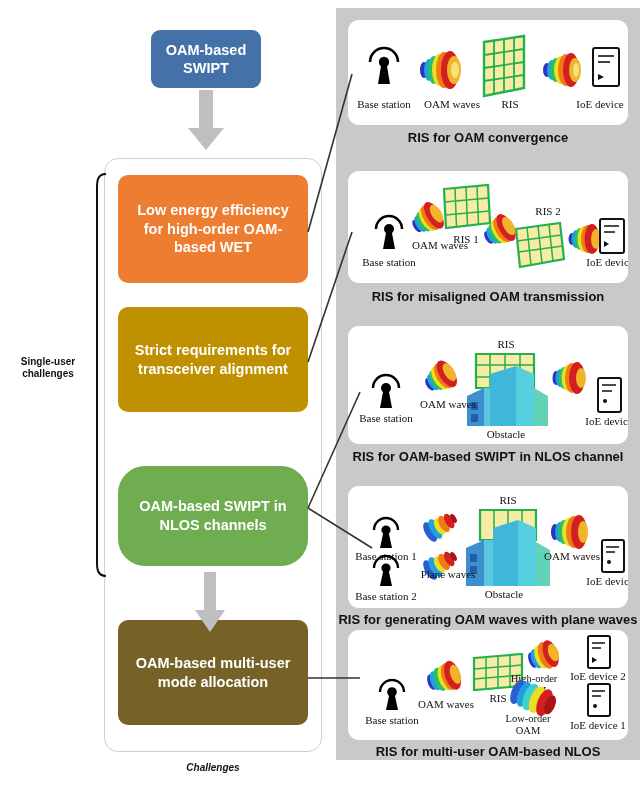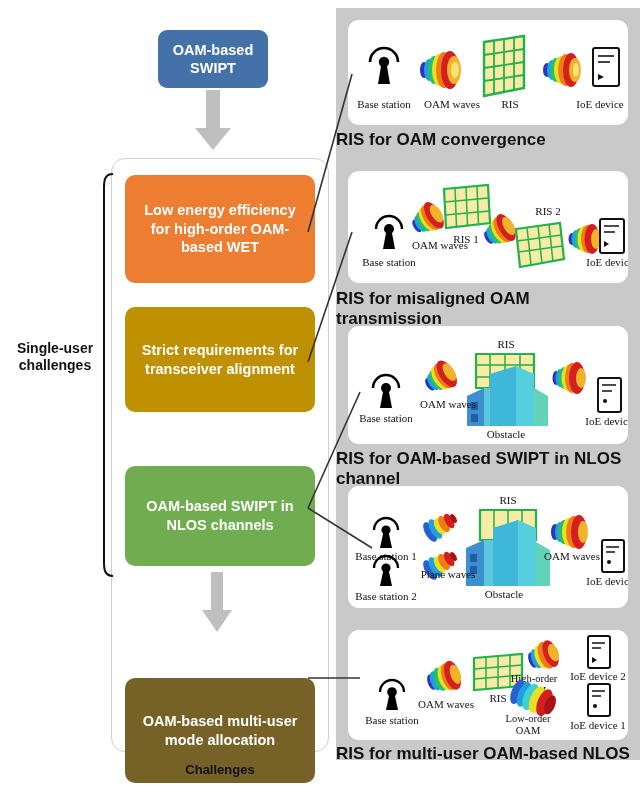--- a/index.html
+++ b/index.html
@@ -6,21 +6,21 @@
   body {
     width: 640px; height: 787px;
     background: #ffffff;
     font-family: "Liberation Sans", sans-serif;
     position: relative;
     overflow: hidden;
   }
   #root { position: absolute; inset: 0; }
 
   
-  .left-col { position: absolute; left: 0; top: 0; width: 336px; height: 787px; margin-left: 7px; }
+  .left-col { position: absolute; left: 0; top: 0; width: 336px; height: 787px; }
 
   .top-box {
     position: absolute; left: 151px; top: 30px; width: 110px; height: 58px;
     background: #4472A8; border-radius: 9px;
     display: flex; align-items: center; justify-content: center;
     color: #fff; font-weight: bold; font-size: 14.5px; line-height: 1.25;
     text-align: center;
   }
 
   .big-arrow { position: absolute; }
@@ -32,48 +32,49 @@
 
   .cbox {
     position: absolute; left: 118px; width: 190px;
     border-radius: 10px; color: #fff;
     display: flex; align-items: center; 
     text-align: center; font-weight: bold; font-size: 14.5px; line-height: 1.3;
     padding: 4px 8px;
   }
   .cbox.orange { top: 175px; height: 108px; background: #ED7D31; }
   .cbox.gold   { top: 307px; height: 105px; background: #BF9000; }
-  .cbox.green  { top: 466px; height: 100px; background: #70AD50; }
-  .cbox.brown  { top: 678px; height: 105px; background: #766226; }
+  .cbox.green  { top: 466px; height: 100px; background: #70AD50; border-radius: 27px; }
+  .cbox.brown  { top: 620px; height: 105px; background: #766226; }
 
   .bracket-label {
-    position: absolute; left: 2px; top: 340px; width: 92px;
-    font-size: 14px; font-weight: bold; color: #111; text-align: center;
+    position: absolute; left: 2px; top: 356px; width: 92px;
+    font-size: 10px; font-weight: bold; color: #111; text-align: center;
     line-height: 1.22;
   }
 
   .col-caption {
-    position: absolute; font-weight: bold; font-size: 13px; color: #111;
+    position: absolute; font-weight: bold; font-size: 10px; color: #111;
     text-align: center;
+    font-style: italic;
   }
   #caption-challenges { left: 104px; top: 762px; width: 218px; }
   #caption-solutions  { left: 336px; top: 807px; width: 304px; }
 
   
   .right-col {
     position: absolute; left: 336px; top: 8px; width: 304px; height: 752px;
     background: #C9C9C9;
   }
   .panel {
     position: absolute; left: 12px; width: 280px;
     background: #fff; border-radius: 11px;
   }
   .panel-cap {
     position: absolute; left: 0; width: 304px;
-    font-size: 17px; font-weight: bold; color: #111; 
+    font-size: 13px; font-weight: bold; color: #111; text-align: center;
   }
   .panel-svg { position: absolute; inset: 0; }
 
   
   #connectors { position: absolute; left: 0; top: 0; width: 640px; height: 787px; pointer-events: none; }
 </style>
 </head>
 <body>
 
 <div id="root">
@@ -396,20 +397,23 @@
 
         <g>
           <rect x="254" y="54" width="22" height="32" rx="2" fill="#fff" stroke="#111" stroke-width="2"></rect>
           <line x1="258" y1="61" x2="271" y2="61" stroke="#111" stroke-width="1.5"></line>
           <line x1="258" y1="66" x2="267" y2="66" stroke="#111" stroke-width="1.5"></line>
           <circle cx="261" cy="76" r="2" fill="#111"></circle>
         </g>
         <text x="262" y="99" font-family="Liberation Serif, serif" font-size="11" fill="#111" text-anchor="middle">IoE device</text>
       </svg>
     </div>
+    <div class="panel-cap" style="top:604px;">
+      <span>RIS for generating OAM waves with plane waves</span>
+    </div>
 
     <div class="panel" style="top:622px; height:110px;">
       <svg class="panel-svg" viewBox="0 0 280 110">
 
         <g>
           <path d="M32 62 a12 12 0 0 1 24 0" fill="none" stroke="#000" stroke-width="2.4"></path>
           <circle cx="44" cy="62" r="4.8" fill="#000"></circle>
           <path d="M41 66 L47 66 L50 80 L38 80 Z" fill="#000"></path>
         </g>
         <text x="44" y="94" font-family="Liberation Serif, serif" font-size="11" fill="#111" text-anchor="middle">Base station</text>

